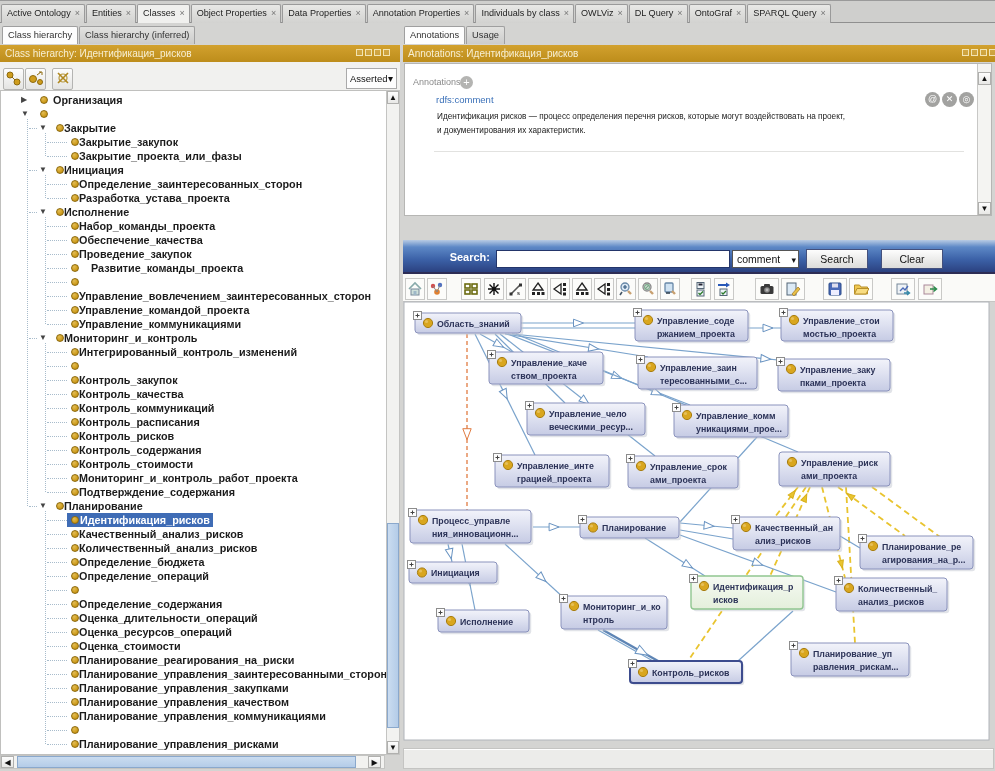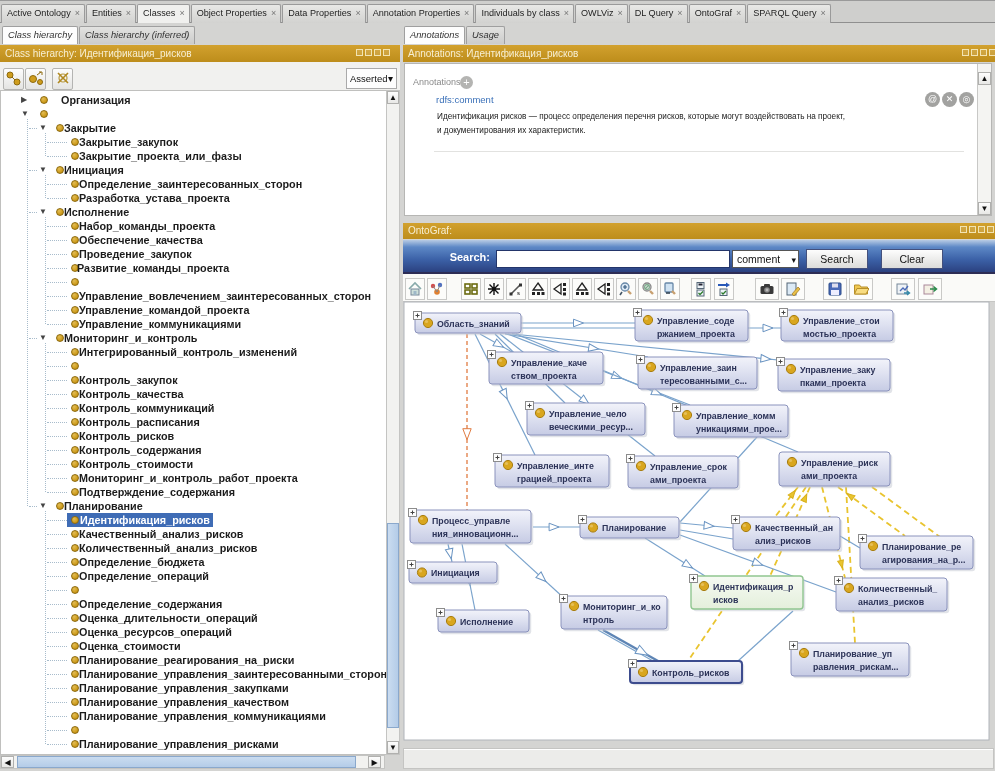--- a/index.html
+++ b/index.html
@@ -7,21 +7,21 @@
 #app { position:relative; width:995px; height:617px; }
 
 #toptabs { position:absolute; left:0; top:0; width:995px; height:23px;
   background:#cfcfcd; border-top:1px solid #9a9a9a; border-bottom:1px solid #8f8f8f; }
 .ttab { display:inline-block; height:19px; margin-top:3px; margin-left:1px; padding:3px 4px 0 5px;
   background:linear-gradient(#e8e8e6,#d2d2d0); border:1px solid #9a9a9a; border-bottom:none;
   font-size:9.1px; color:#222; border-radius:2px 2px 0 0; }
 .ttab.sel { background:#f0f0ee; }
 .ttab .x { color:#777; margin-left:4px; font-size:9px; }
 
-.subtabs { position:absolute; top:23px; height:21px;font-style:italic; }
+.subtabs { position:absolute; top:23px; height:21px; }
 .stab { display:inline-block; height:18px; margin-top:3px; margin-left:1px; padding:3px 5px 0 5px;
   background:linear-gradient(#e2e2e0,#cccccb); border:1px solid #9f9f9f; border-bottom:none;
   font-size:9.3px; color:#333; border-radius:2px 2px 0 0; }
 .stab.sel { background:#fdfdfd; }
 
 .ohdr { position:absolute; height:17px; background:linear-gradient(#d2a12e,#bd8d1b);
   color:#f7efd3; font-size:10px; line-height:17px; padding-left:5px; }
 .wic { position:absolute; width:7px; height:7px; border:1px solid #f2e4b2; background:rgba(255,255,255,0.12); }
 
 #ltool { position:absolute; left:0; top:62px; width:400px; height:28px; background:#f1f1ef; }
@@ -169,21 +169,21 @@
 <div class="dot h" style="left:46px;top:555px;width:20px"></div>
 <div class="dot h" style="left:46px;top:569px;width:20px"></div>
 <div class="dot h" style="left:46px;top:583px;width:20px"></div>
 <div class="dot h" style="left:46px;top:597px;width:20px"></div>
 <div class="dot h" style="left:46px;top:611px;width:20px"></div>
 <div class="dot h" style="left:46px;top:625px;width:20px"></div>
 <div class="dot h" style="left:46px;top:639px;width:20px"></div>
 <div class="dot h" style="left:46px;top:653px;width:20px"></div>
 <span class="tar" style="left:20px;top:2px">▶</span>
       <span class="tic" style="left:39px;top:5px"></span>
-      <span class="ttx" style="left:60px;top:2px">Организация</span>
+      <span class="ttx" style="left:52px;top:2px">Организация</span>
 <span class="tar" style="left:20px;top:16px">▼</span>
       <span class="tic" style="left:39px;top:19px"></span>
 <span class="tar" style="left:38px;top:30px">▼</span>
       <span class="tic" style="left:55px;top:33px"></span>
       <span class="ttx" style="left:63px;top:30px">Закрытие</span>
 <span class="tic" style="left:70px;top:47px"></span>
       <span class="ttx" style="left:78px;top:44px">Закрытие_закупок</span>
 <span class="tic" style="left:70px;top:61px"></span>
       <span class="ttx" style="left:78px;top:58px">Закрытие_проекта_или_фазы</span>
 <span class="tar" style="left:38px;top:72px">▼</span>
@@ -196,21 +196,21 @@
 <span class="tar" style="left:38px;top:114px">▼</span>
       <span class="tic" style="left:55px;top:117px"></span>
       <span class="ttx" style="left:63px;top:114px">Исполнение</span>
 <span class="tic" style="left:70px;top:131px"></span>
       <span class="ttx" style="left:78px;top:128px">Набор_команды_проекта</span>
 <span class="tic" style="left:70px;top:145px"></span>
       <span class="ttx" style="left:78px;top:142px">Обеспечение_качества</span>
 <span class="tic" style="left:70px;top:159px"></span>
       <span class="ttx" style="left:78px;top:156px">Проведение_закупок</span>
 <span class="tic" style="left:70px;top:173px"></span>
-      <span class="ttx" style="left:76px;top:170px">Развитие_команды_проекта</span>
+      <span class="ttx" style="left:90px;top:170px">Развитие_команды_проекта</span>
 <span class="tic" style="left:70px;top:187px"></span>
 <span class="tic" style="left:70px;top:201px"></span>
       <span class="ttx" style="left:78px;top:198px">Управление_вовлечением_заинтересованных_сторон</span>
 <span class="tic" style="left:70px;top:215px"></span>
       <span class="ttx" style="left:78px;top:212px">Управление_командой_проекта</span>
 <span class="tic" style="left:70px;top:229px"></span>
       <span class="ttx" style="left:78px;top:226px">Управление_коммуникациями</span>
 <span class="tar" style="left:38px;top:240px">▼</span>
       <span class="tic" style="left:55px;top:243px"></span>
       <span class="ttx" style="left:63px;top:240px">Мониторинг_и_контроль</span>
@@ -287,21 +287,20 @@
   <div id="rdfs">rdfs:comment</div>
   <div class="annc" style="left:925px">@</div>
   <div class="annc" style="left:942px">✕</div>
   <div class="annc" style="left:959px">◎</div>
   <div id="anntext">Идентификация рисков — процесс определения перечня рисков, которые могут воздействовать на проект,<br>и документирования их характеристик.</div>
   <div id="annsep"></div>
   <div id="annsc"></div>
   <div class="sbtn" style="left:978px;top:72px;width:13px;height:13px">▲</div>
   <div class="sbtn" style="left:978px;top:202px;width:13px;height:13px">▼</div>
 
-  <div class="ohdr" style="left:403px;top:223px;width:592px;height:16px;line-height:16px">OntoGraf:<div class="wic" style="left:557px;top:3px"></div><div class="wic" style="left:566px;top:3px"></div><div class="wic" style="left:575px;top:3px"></div><div class="wic" style="left:584px;top:3px"></div></div>
   <div id="searchbar"></div>
   <div id="slbl">Search:</div>
   <div id="sinput"></div>
   <div id="scontains">comment</div>
   <div class="sbtn2" style="left:806px;width:62px">Search</div>
   <div class="sbtn2" style="left:881px;width:62px">Clear</div>
   <div id="gtool">
       <div class="gbtn" style="left:2px;width:20px"><svg width="16" height="16" viewBox="0 0 16 16">
           <path d="M2 8 L8 2 L14 8" fill="none" stroke="#8aa" stroke-width="1.6"></path>
           <rect x="4" y="8" width="8" height="6" fill="#cfe0da" stroke="#789"></rect>

